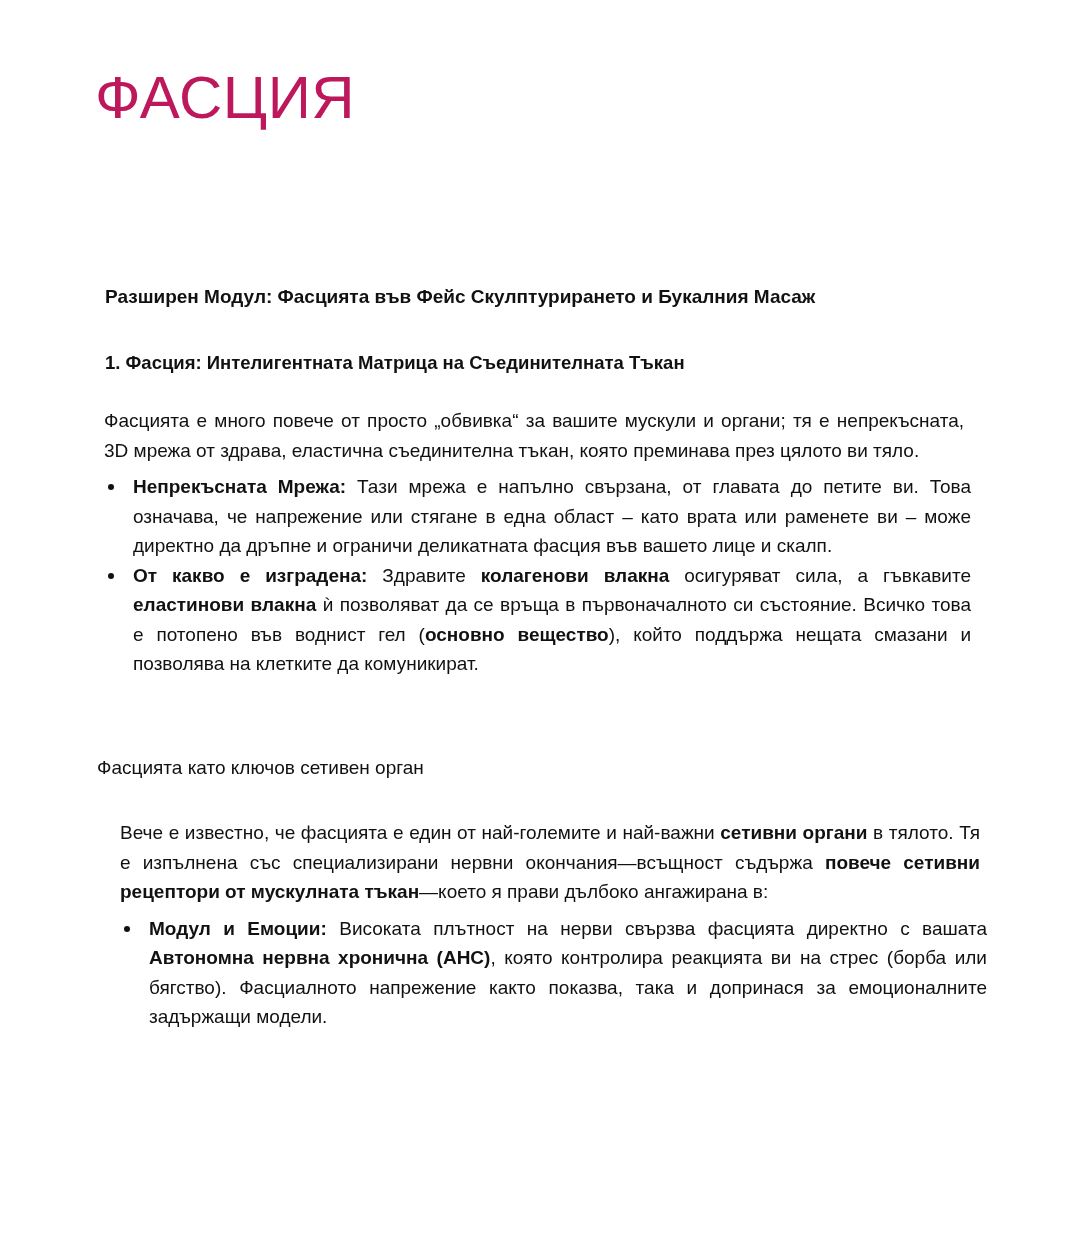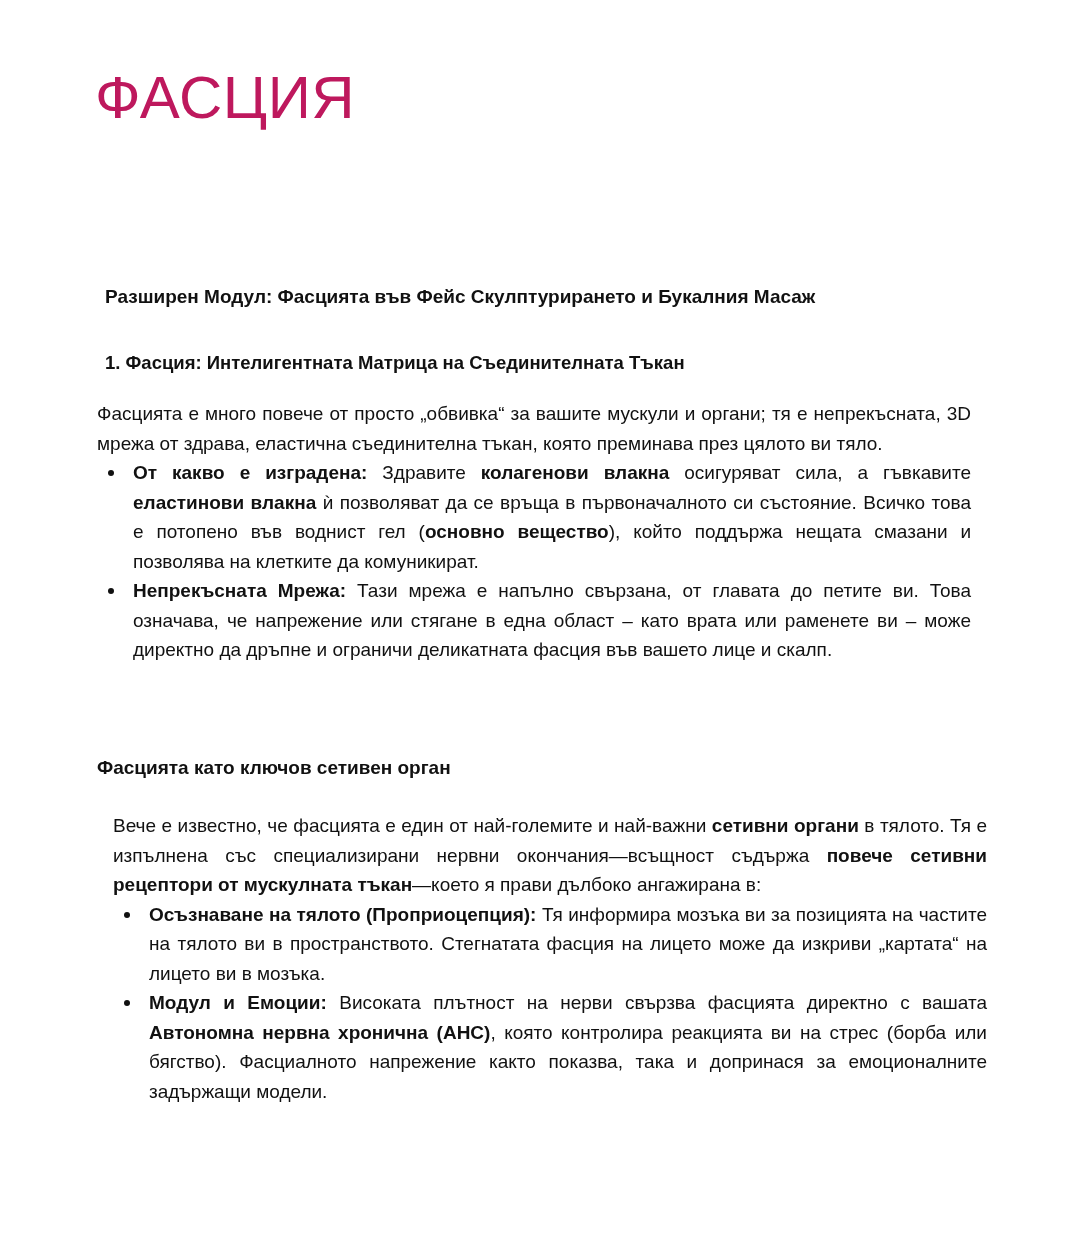--- a/index.html
+++ b/index.html
@@ -11,23 +11,23 @@
     }
     .title {
       font-family: Liberation Sans, sans-serif;
       font-size: 60px; line-height: 70px; color: #be185d;
       margin: 0; position: absolute; top: 63px; left: -2px; letter-spacing: 0.5px;
       font-weight: normal;
     }
     .h-module { position: absolute; top: 282px; left: 8px; font-weight: bold; font-size: 19px; margin: 0; }
     .h-section { position: absolute; top: 340px; left: 0; font-weight: bold; font-size: 18.5px; margin: 8px; }
     .block1 { position: absolute; top: 399px; left: 0; width: 874px; }
-    .h-sensory { position: absolute; top: 753px; left: 0; font-weight: bold; font-size: 19px; margin: 0; }
+    .h-sensory { position: absolute; top: 753px; left: 0; font-weight: normal; font-size: 19px; margin: 0; }
     .block2 { position: absolute; top: 811px; left: 16px; width: 874px; }
-    p.body { margin: 0; text-align: justify; }
+    p.body { margin: 7px; text-align: justify; }
     ul.bullets { margin: 0; padding: 0 0 0 36px; list-style: none; }
     ul.bullets li { position: relative; text-align: justify; }
     ul.bullets li::before {
       content: ""; position: absolute; left: -25px; top: 12px;
       width: 6px; height: 6px; border-radius: 50%; background: #111111;
     }
     b { font-weight: bold; }
   </style>
 </head>
 <body>
@@ -36,34 +36,31 @@
   <h1 class="title">ФАСЦИЯ</h1>
 
   <h2 class="h-module">Разширен Модул: Фасцията във Фейс Скулптурирането и Букалния Масаж</h2>
 
   <h3 class="h-section">1. Фасция: Интелигентната Матрица на Съединителната Тъкан</h3>
 
   <div class="block1">
     <p class="body">Фасцията е много повече от просто „обвивка“ за вашите мускули и органи; тя е непрекъсната, 3D мрежа от здрава, еластична съединителна тъкан, която преминава през цялото ви тяло.</p>
     <ul class="bullets">
       <li>
-        <b>От какво е изградена:</b><span> Здравите </span><b>колагенови влакна</b><span> осигуряват сила, а гъвкавите </span><b>еластинови влакна</b><span> ѝ позволяват да се връща в първоначалното си състояние. Всичко това е потопено във воднист гел (</span><b>основно вещество</b><span>), който поддържа нещата смазани и позволява на клетките да комуникират.</span>
+        <b>Непрекъсната Мрежа:</b><span> Тази мрежа е напълно свързана, от главата до петите ви. Това означава, че напрежение или стягане в една област – като врата или раменете ви – може директно да дръпне и ограничи деликатната фасция във вашето лице и скалп.</span>
       </li>
       <li>
-        <b>Непрекъсната Мрежа:</b><span> Тази мрежа е напълно свързана, от главата до петите ви. Това означава, че напрежение или стягане в една област – като врата или раменете ви – може директно да дръпне и ограничи деликатната фасция във вашето лице и скалп.</span>
+        <b>От какво е изградена:</b><span> Здравите </span><b>колагенови влакна</b><span> осигуряват сила, а гъвкавите </span><b>еластинови влакна</b><span> ѝ позволяват да се връща в първоначалното си състояние. Всичко това е потопено във воднист гел (</span><b>основно вещество</b><span>), който поддържа нещата смазани и позволява на клетките да комуникират.</span>
       </li>
     </ul>
   </div>
 
   <h3 class="h-sensory">Фасцията като ключов сетивен орган</h3>
 
   <div class="block2">
     <p class="body"><span>Вече е известно, че фасцията е един от най-големите и най-важни </span><b>сетивни органи</b><span> в тялото. Тя е изпълнена със специализирани нервни окончания—всъщност съдържа </span><b>повече сетивни рецептори от мускулната тъкан</b><span>—което я прави дълбоко ангажирана в:</span></p>
     <ul class="bullets">
       <li>
-        <b>Осъзнаване на тялото (Проприоцепция):</b><span> Тя информира мозъка ви за позицията на частите на тялото ви в пространството. Стегнатата фасция на лицето може да изкриви „картата“ на лицето ви в мозъка.</span>
-      </li>
-      <li>
         <b>Модул и Емоции:</b><span> Високата плътност на нерви свързва фасцията директно с вашата </span><b>Автономна нервна хронична (АНС)</b><span>, която контролира реакцията ви на стрес (борба или бягство). Фасциалното напрежение както показва, така и допринася за емоционалните задържащи модели.</span>
       </li>
     </ul>
   </div>
 </div>
 
 </body></html>

